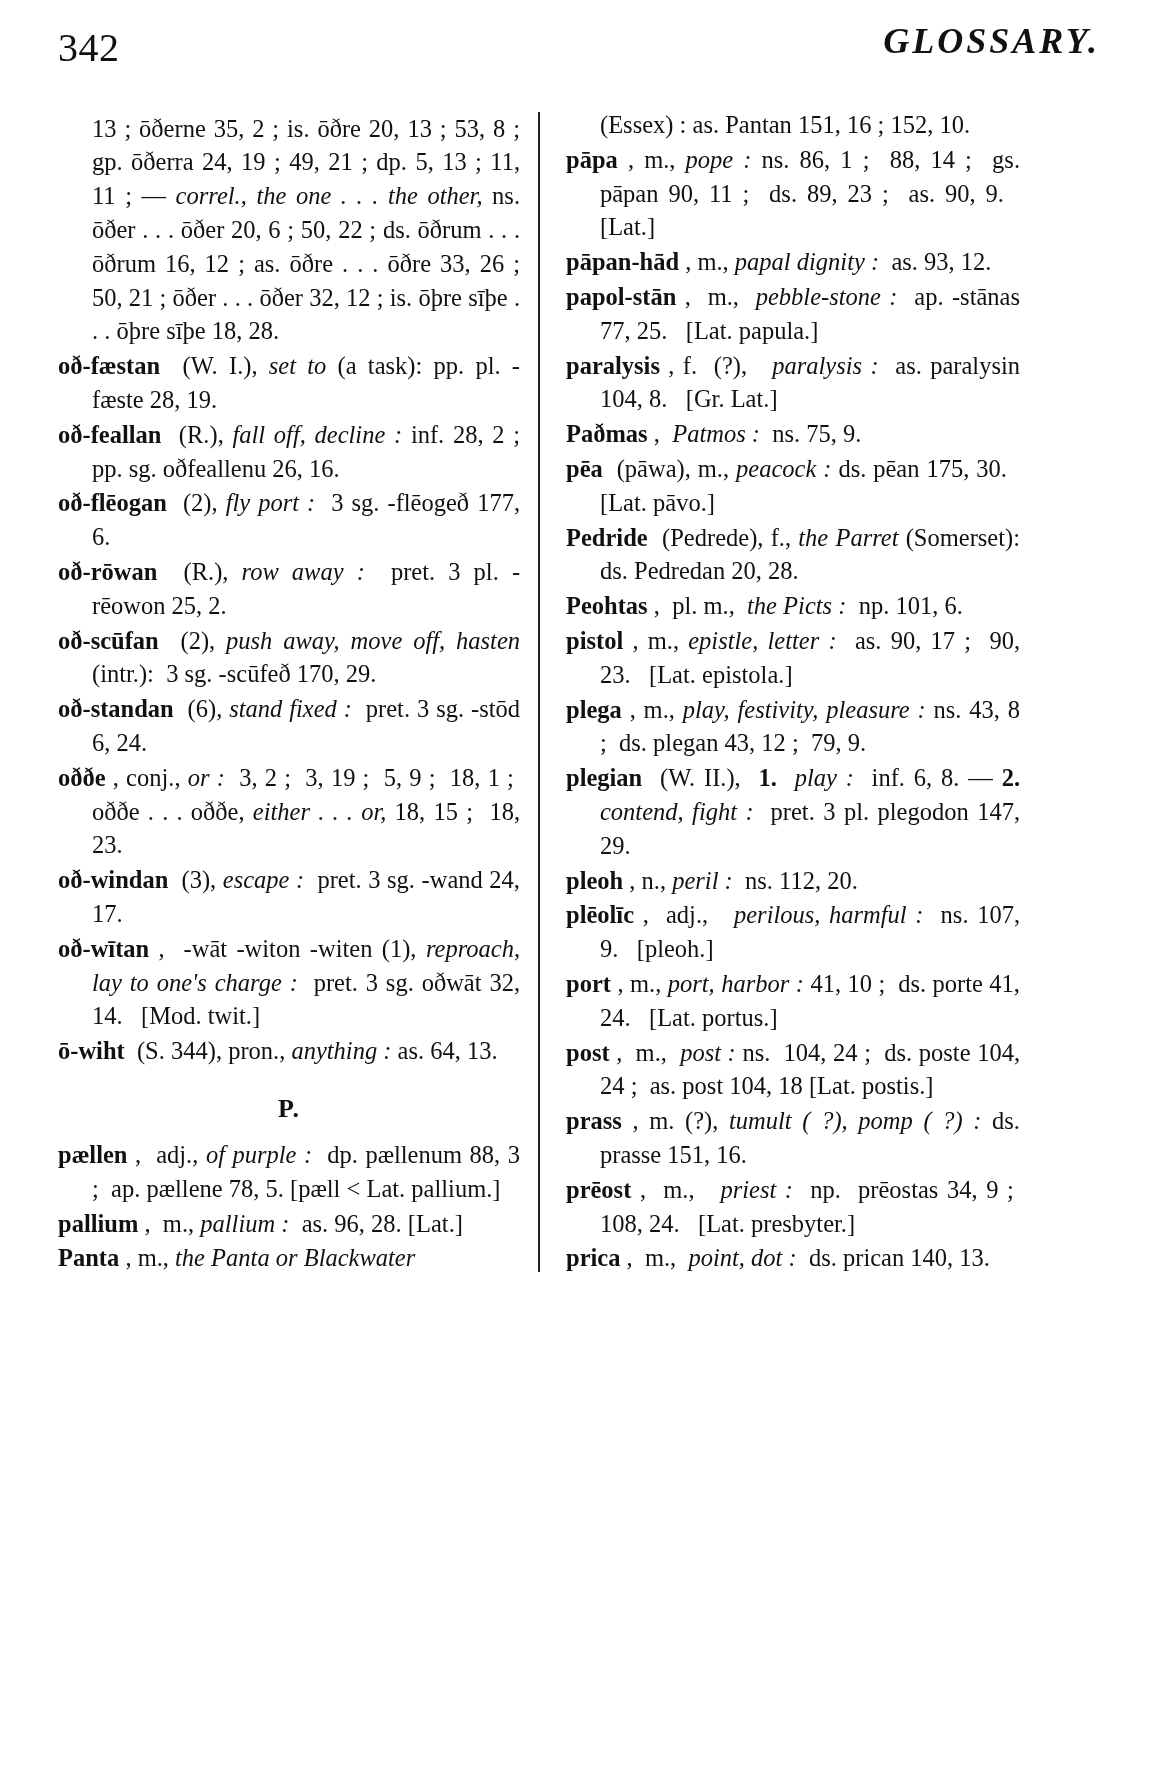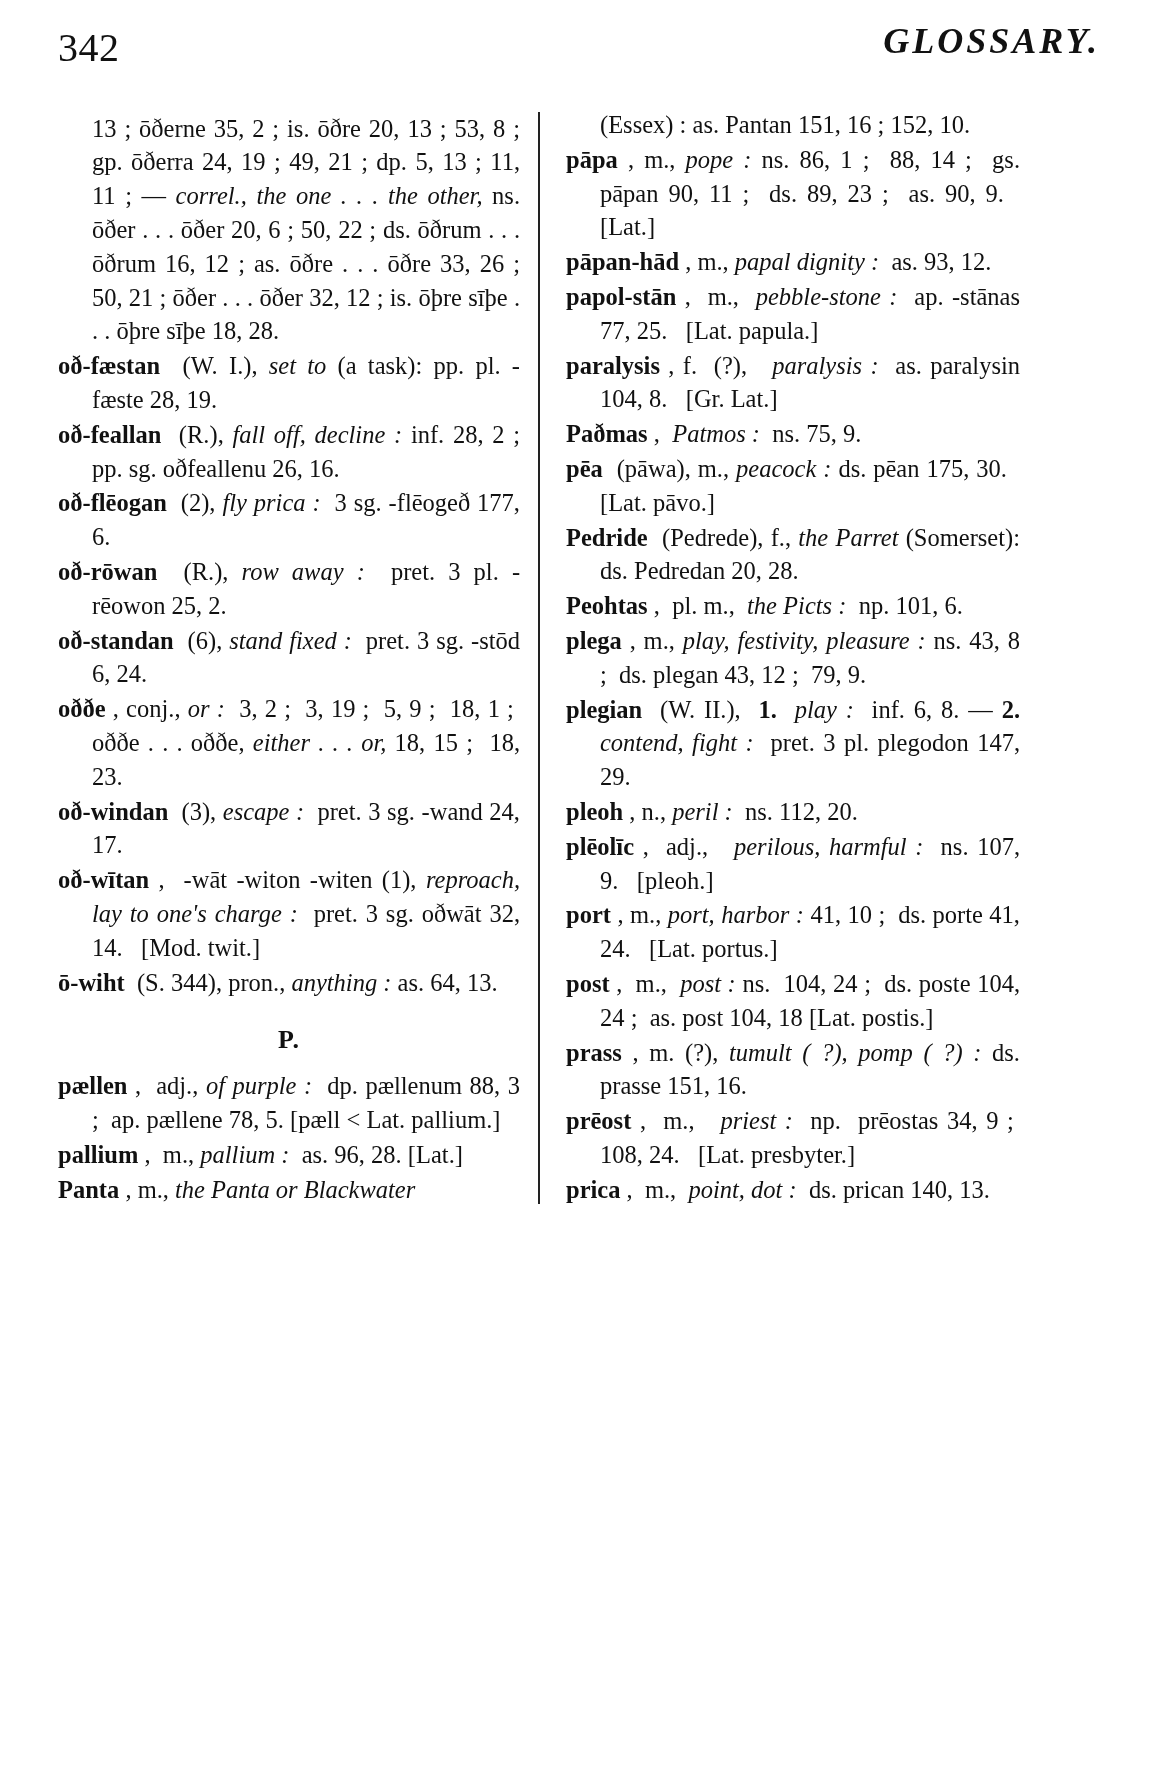--- a/index.html
+++ b/index.html
@@ -132,30 +132,35 @@
 
       <div class="entry">
         <span class="hw">oð-feallan</span>
         <span>&nbsp;(R.), <span class="it">fall off, decline :</span></span>
         <span>inf. 28, 2 ;  pp. sg. oðfeallenu 26,</span>
         <span>16.</span>
       </div>
 
       <div class="entry">
         <span class="hw">oð-flēogan</span>
-        <span>&nbsp;(2), <span class="it">fly prica :</span>&nbsp; 3 sg.</span>
+        <span>&nbsp;(2), <span class="it">fly port :</span>&nbsp; 3 sg.</span>
         <span>-flēogeð 177, 6.</span>
       </div>
 
       <div class="entry">
         <span class="hw">oð-rōwan</span>
         <span>&nbsp;(R.), <span class="it">row away :</span>&nbsp; pret.</span>
         <span>3 pl. -rēowon 25, 2.</span>
       </div>
 
+      <div class="entry">
+        <span class="hw">oð-scūfan</span>
+        <span>&nbsp;(2), <span class="it">push away, move off, hasten</span> (intr.):&nbsp; 3 sg. -scūfeð</span>
+        <span>170, 29.</span>
+      </div>
 
       <div class="entry">
         <span class="hw">oð-standan</span>
         <span>&nbsp;(6), <span class="it">stand fixed :</span>&nbsp; pret.</span>
         <span>3 sg. -stōd 6, 24.</span>
       </div>
 
       <div class="entry">
         <span class="hw">oððe</span>
         <span>, conj., <span class="it">or :</span>&nbsp; 3, 2 ;&nbsp; 3, 19 ;&nbsp; 5, 9 ;&nbsp; 18, 1 ;&nbsp; oððe . . . oððe, <span class="it">either . . . or,</span> 18, 15 ;&nbsp; 18, 23.</span>
@@ -242,20 +247,24 @@
       <div class="entry">
         <span class="hw">Pedride</span>
         <span>&nbsp;(Pedrede), f., <span class="it">the Parret</span> (Somerset): ds. Pedredan 20, 28.</span>
       </div>
 
       <div class="entry">
         <span class="hw">Peohtas</span>
         <span>,&nbsp; pl. m.,&nbsp; <span class="it">the Picts :</span>&nbsp; np. 101, 6.</span>
       </div>
 
+      <div class="entry">
+        <span class="hw">pistol</span>
+        <span>, m., <span class="it">epistle, letter :</span>&nbsp; as. 90, 17 ;&nbsp; 90, 23.&nbsp;&nbsp; [Lat. epistola.]</span>
+      </div>
 
       <div class="entry">
         <span class="hw">plega</span>
         <span>, m., <span class="it">play, festivity, pleasure :</span> ns. 43, 8 ;&nbsp; ds. plegan 43, 12 ;&nbsp; 79, 9.</span>
       </div>
 
       <div class="entry">
         <span class="hw">plegian</span>
         <span>&nbsp;(W. II.),&nbsp; <b>1.</b>&nbsp; <span class="it">play :</span>&nbsp; inf. 6, 8. — <b>2.</b> <span class="it">contend, fight :</span>&nbsp; pret. 3 pl. plegodon 147, 29.</span>
       </div>

